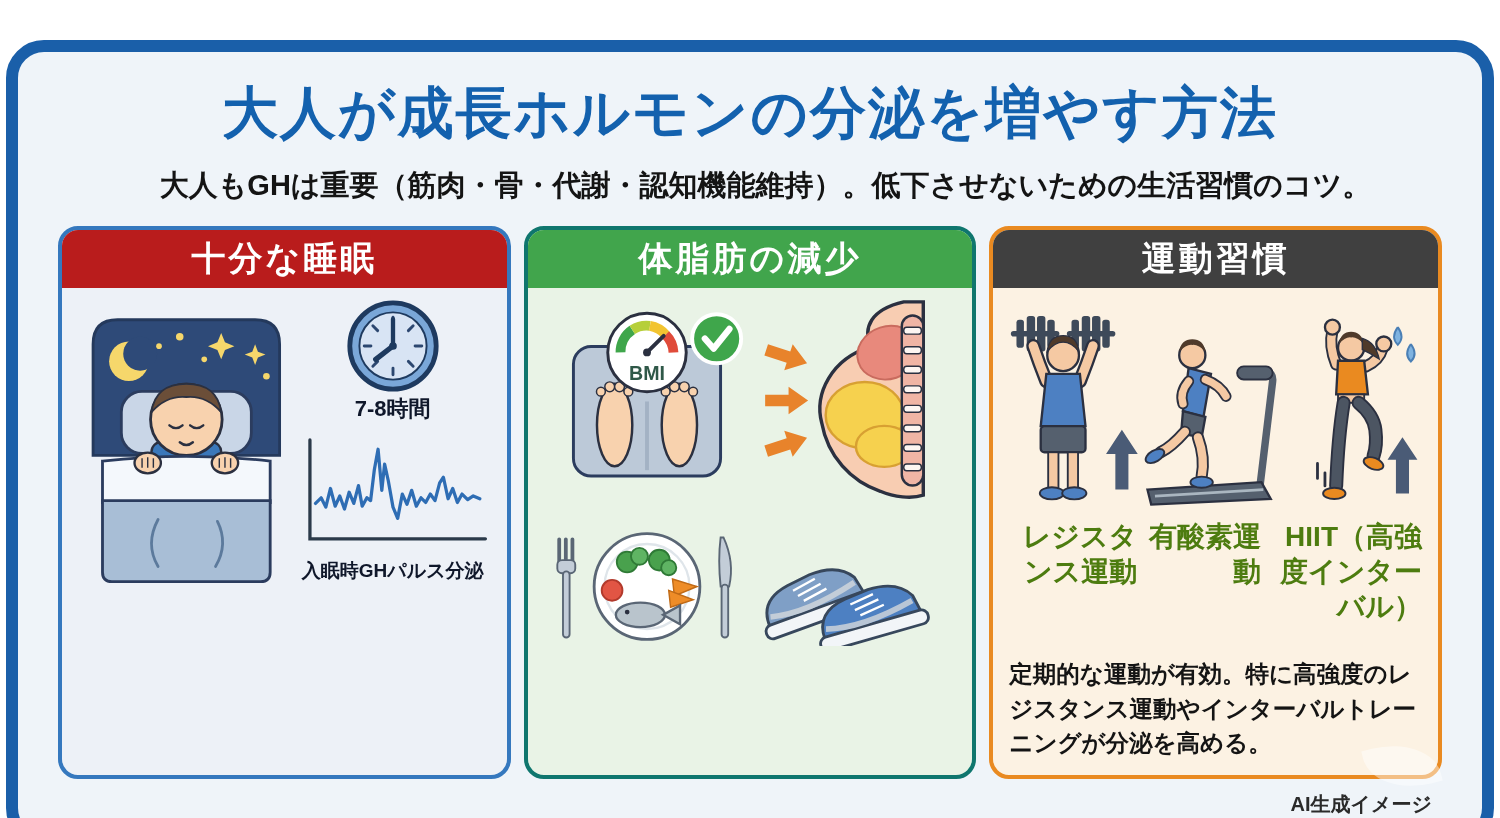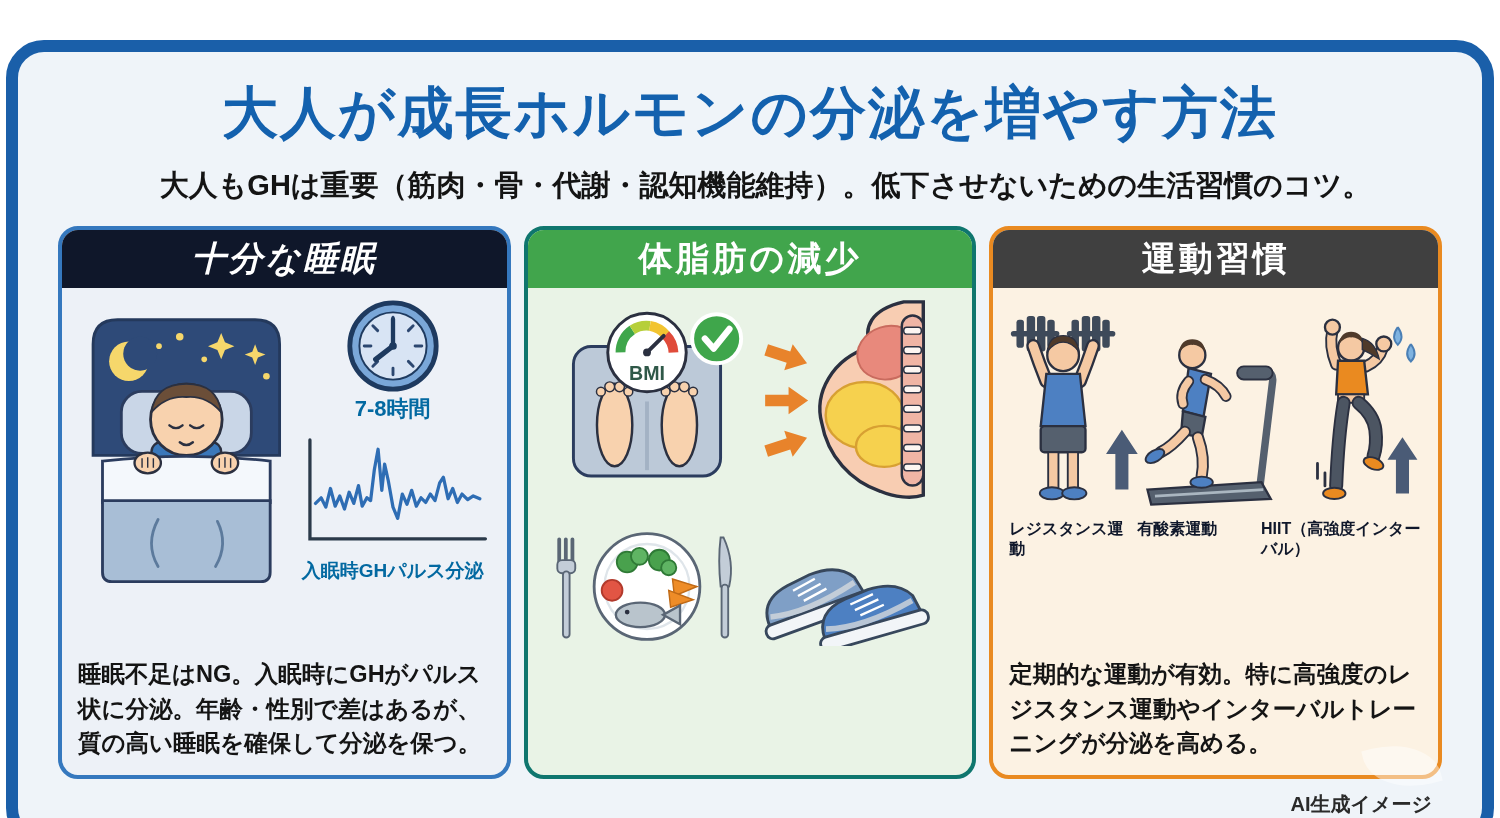--- a/index.html
+++ b/index.html
@@ -10,37 +10,37 @@
   .page-title{margin-top:24px;text-align:center;font-size:56px;font-weight:800;
               color:#1361ae;letter-spacing:2px;}
   .page-subtitle{margin-top:14px;text-align:center;font-size:29px;font-weight:700;color:#141414;padding-left:31px;}
   .cards{display:flex;gap:13px;padding:0 40px;margin-top:20px;height:553px;}
   .card{flex:1;display:flex;flex-direction:column;border-radius:20px;overflow:hidden;}
   .card.sleep{border:4px solid #3578be;background:#edf1f7;}
   .card.fat{border:4px solid #0f766e;background:#e9f3e6;}
   .card.exercise{border:4px solid #e98a21;background:#fcf2e3;}
   .card-header{height:58px;flex:none;display:flex;align-items:center;justify-content:center;
                color:#ffffff;font-size:34px;font-weight:700;letter-spacing:3px;}
-  .card.sleep .card-header{background:#0f172a;font-style:italic;}
+  .card.sleep .card-header{background:#b91c1c;}
   .card.fat .card-header{background:#41a54c;}
   .card.exercise .card-header{background:#404040;}
   .card-body{flex:1;display:flex;flex-direction:column;padding:10px 16px 14px;}
   .card-text{margin-top:auto;font-size:23.5px;font-weight:700;line-height:1.47;color:#141414;}
   
   .sleep-top{display:flex;align-items:flex-start;}
   .sleep-right{flex:1;display:flex;flex-direction:column;align-items:center;}
-  .caption{font-size:22px;font-weight:700;color:#0369a1;text-align:right;}
+  .caption{font-size:22px;font-weight:700;color:#0f172a;text-align:right;}
   .caption.small{font-size:19px;margin-top:2px;}
   
   .fat-grid{display:grid;grid-template-columns:1fr 1fr;grid-template-rows:205px 120px;
             align-items:center;justify-items:center;row-gap:24px;}
   
   .ex-figures{display:flex;justify-content:space-between;align-items:flex-end;height:215px;}
   .ex-labels{display:flex;margin-top:6px;}
-  .ex-label{font-size:16px;font-weight:700;line-height:1.25;text-align:left;color:#0f172a;}
+  .ex-label{font-size:28px;font-weight:700;line-height:1.25;text-align:right;color:#4d7c0f;}
   .ex-label.l1{width:31%;}
   .ex-label.l2{width:30%;}
   .ex-label.l3{width:39%;}
   .footer-note{position:absolute;right:50px;bottom:16px;font-size:20px;font-weight:600;color:#2a2a2a;}
   .watermark-leaf{position:absolute;right:44px;bottom:44px;width:72px;height:48px;
                   background:rgba(255,255,255,0.45);border-radius:0 85% 0 85%;
                   transform:rotate(-14deg);}
 </style>
 </head>
 <body>
@@ -112,21 +112,20 @@
               </svg>
               <div class="caption">7-8時間</div>
 
               <svg width="196" height="122" viewBox="0 0 210 130" style="margin-top:10px">
                 <path d="M16 6 V112 H204" fill="none" stroke="#2b3a4a" stroke-width="3.5" stroke-linecap="round"></path>
                 <polyline fill="none" stroke="#2e6db4" stroke-width="3.5" stroke-linejoin="round" stroke-linecap="round" points="22,74 28,68 33,78 38,58 43,77 48,66 53,80 58,62 63,74 68,55 72,77 77,68 81,71 85,38 89,16 93,60 96,32 100,50 105,78 110,90 115,64 120,75 125,60 130,77 135,68 140,73 145,64 150,71 155,52 159,46 164,69 169,58 174,73 179,64 185,70 191,66 198,69"></polyline>
               </svg>
               <div class="caption small">入眠時GHパルス分泌</div>
             </div>
           </div>
-          <div class="card-text">睡眠不足はNG。入眠時にGHがパルス状に分泌。年齢・性別で差はあるが、質の高い睡眠を確保して分泌を保つ。</div>
         </div>
       </div>
 
       <div class="card fat">
         <div class="card-header">体脂肪の減少</div>
         <div class="card-body">
           <div class="fat-grid">
 
             <svg width="206" height="196" viewBox="0 0 210 195">
               <rect x="30" y="42" width="150" height="132" rx="18" fill="#bcc9d8" stroke="#2b3c5e" stroke-width="3"></rect>

